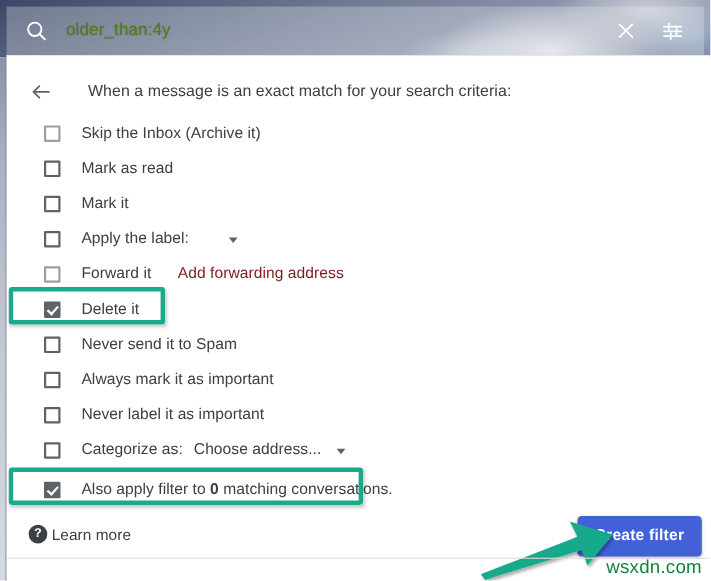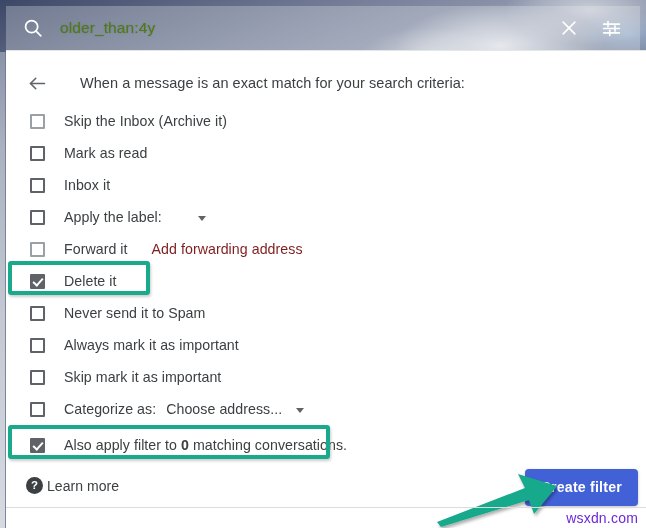--- a/index.html
+++ b/index.html
@@ -130,21 +130,21 @@
   
   .opts {
     position: absolute;
     left: 0; top: 55px;
     width: 640px;
   }
   .opt {
     height: 32px;
     display: flex;
     align-items: center;
-    padding-left: 24px;
+    padding-left: 34px;
     box-sizing: border-box;
     position: relative;
   }
   .cb {
     width: 15px; height: 15px;
     border: 2px solid #5f6368;
     border-radius: 1px;
     box-sizing: border-box;
     background: #fff;
     flex: 0 0 auto;
@@ -265,22 +265,22 @@
     position: absolute;
     left: 430px; top: 466px;
     width: 160px; height: 62px;
     pointer-events: none;
   }
 
   
   .watermark {
     position: absolute;
     right: 8px; bottom: 2px;
-    font-size: 14px;
-    color: #6d28d9;
+    font-size: 17px;
+    color: #15803d;
     letter-spacing: .2px;
     font-family: "Liberation Sans", sans-serif;
   }
 
   .bottom-rule {
     position: absolute;
     left: 6px; bottom: 20px;
     width: 640px; height: 1px;
     background: #dcdcdc;
   }
@@ -342,21 +342,21 @@
         <span class="opt-label">Skip the Inbox (Archive it)</span>
       </div>
 
       <div class="opt">
         <div class="cb"></div>
         <span class="opt-label">Mark as read</span>
       </div>
 
       <div class="opt">
         <div class="cb"></div>
-        <span class="opt-label">Inbox it</span>
+        <span class="opt-label">Mark it</span>
       </div>
 
       <div class="opt">
         <div class="cb"></div>
         <span class="opt-label">Apply the label:</span>
         <span class="sel">
           <span class="caret"></span>
         </span>
       </div>
 
@@ -376,21 +376,21 @@
         <span class="opt-label">Never send it to Spam</span>
       </div>
 
       <div class="opt">
         <div class="cb"></div>
         <span class="opt-label">Always mark it as important</span>
       </div>
 
       <div class="opt">
         <div class="cb"></div>
-        <span class="opt-label">Skip mark it as important</span>
+        <span class="opt-label">Never label it as important</span>
       </div>
 
       <div class="opt">
         <div class="cb"></div>
         <span class="opt-label">Categorize as:</span>
         <span class="sel">
           <span>Choose address...</span>
           <span class="caret tight"></span>
         </span>
       </div>

